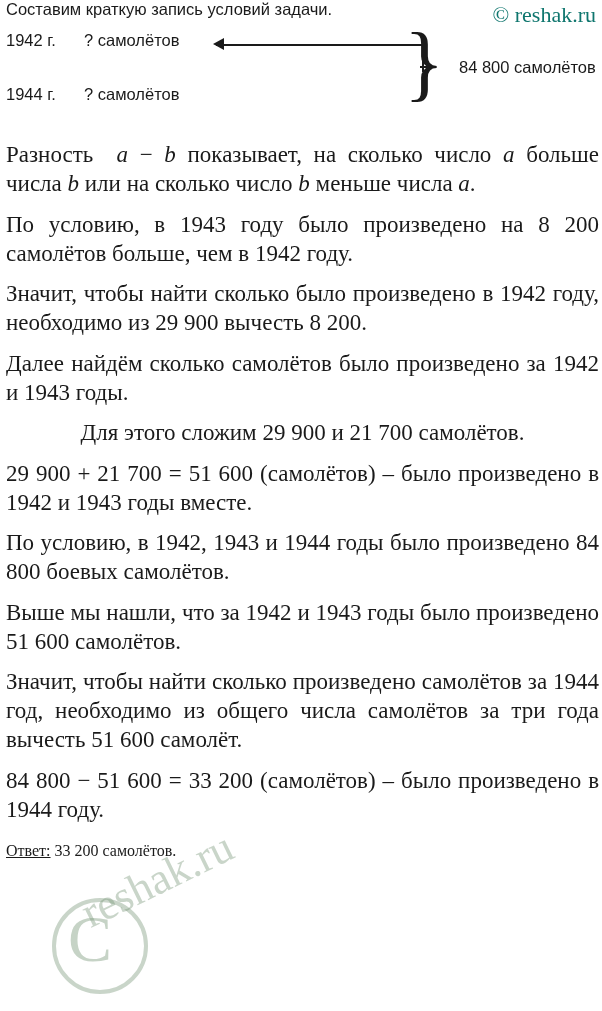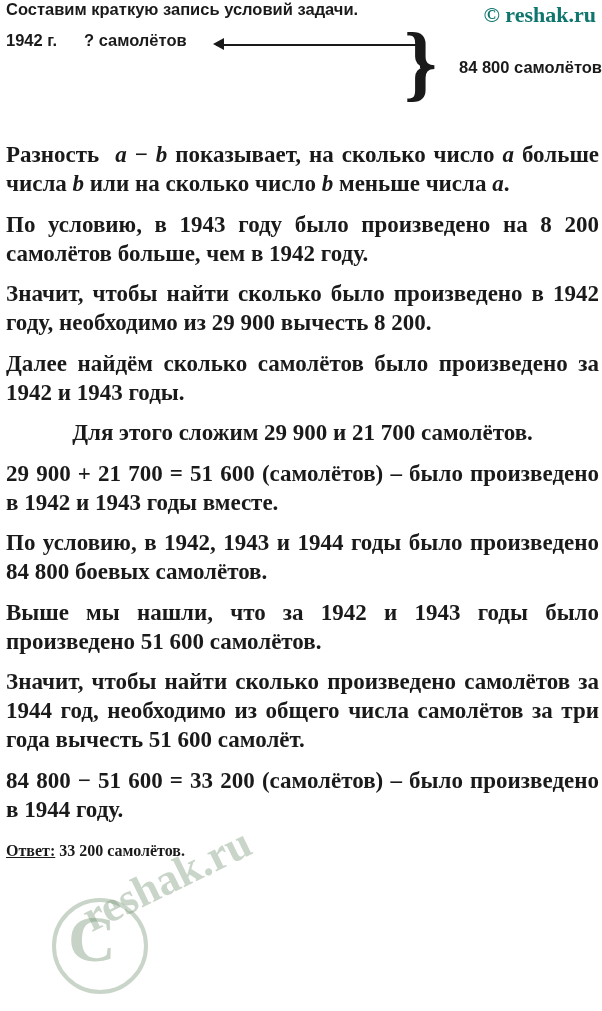--- a/index.html
+++ b/index.html
@@ -13,21 +13,20 @@
     position: relative;
     font-family: "Liberation Serif", serif;
     color: #1a1a1a;
     overflow: hidden;
   }
   .page {
     position: relative;
     width: 602px;
     height: 1011px;
     padding: 0;
-    font-weight: bold;
   }
   .line-top {
     position: absolute;
     top: 0;
     left: 6px;
     font-size: 16.5px;
     font-family: "Liberation Sans", sans-serif;
     white-space: nowrap;
   }
   .watermark-top {
@@ -199,20 +198,23 @@
   <div class="line-top">Составим краткую запись условий задачи.</div>
   <div class="watermark-top">© reshak.ru</div>
 
   <div class="scheme">
 
     <div class="scheme-row r1">
       <span class="year">1942 г.</span><span>? самолётов</span>
     </div>
 
 
+    <div class="scheme-row r3">
+      <span class="year">1944 г.</span><span>? самолётов</span>
+    </div>
 
     <div class="arrow-line"></div>
     <div class="arrow-head"></div>
     <div class="arrow-vert"></div>
 
     <div class="brace">
       <span class="brace-shape">}</span>
     </div>
     <div class="dash"></div>
     <div class="total">84 800 самолётов</div>

